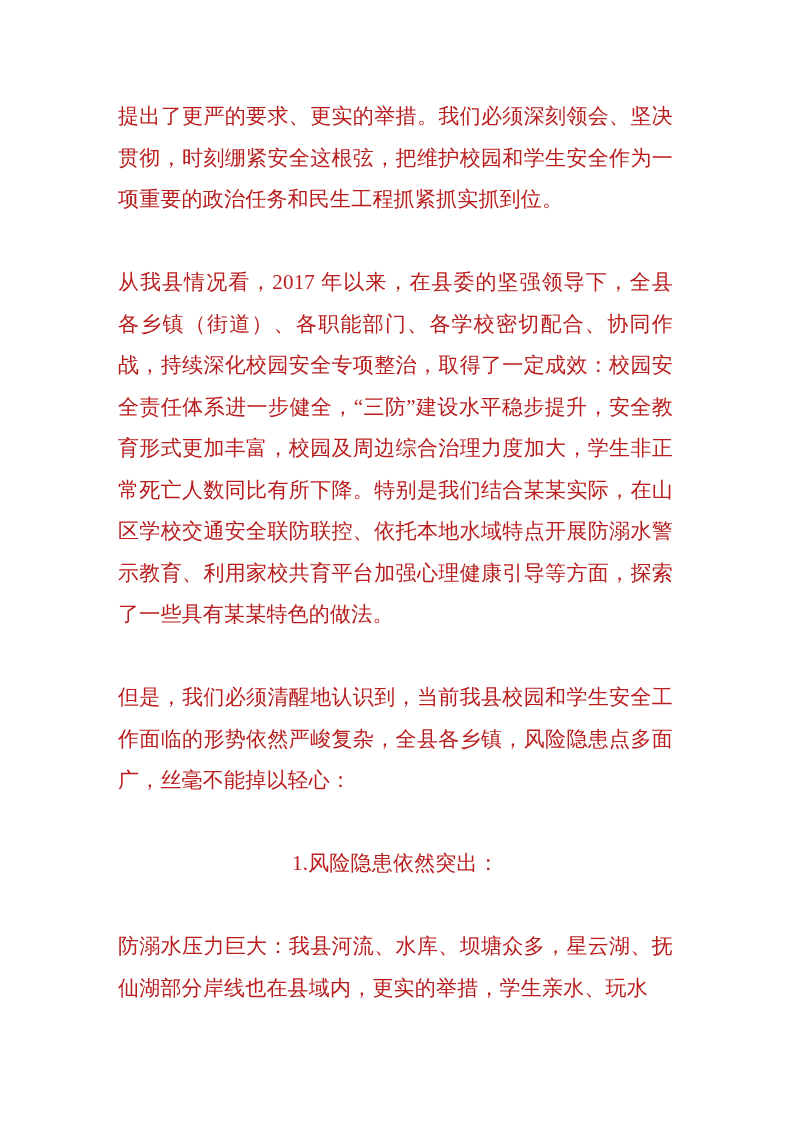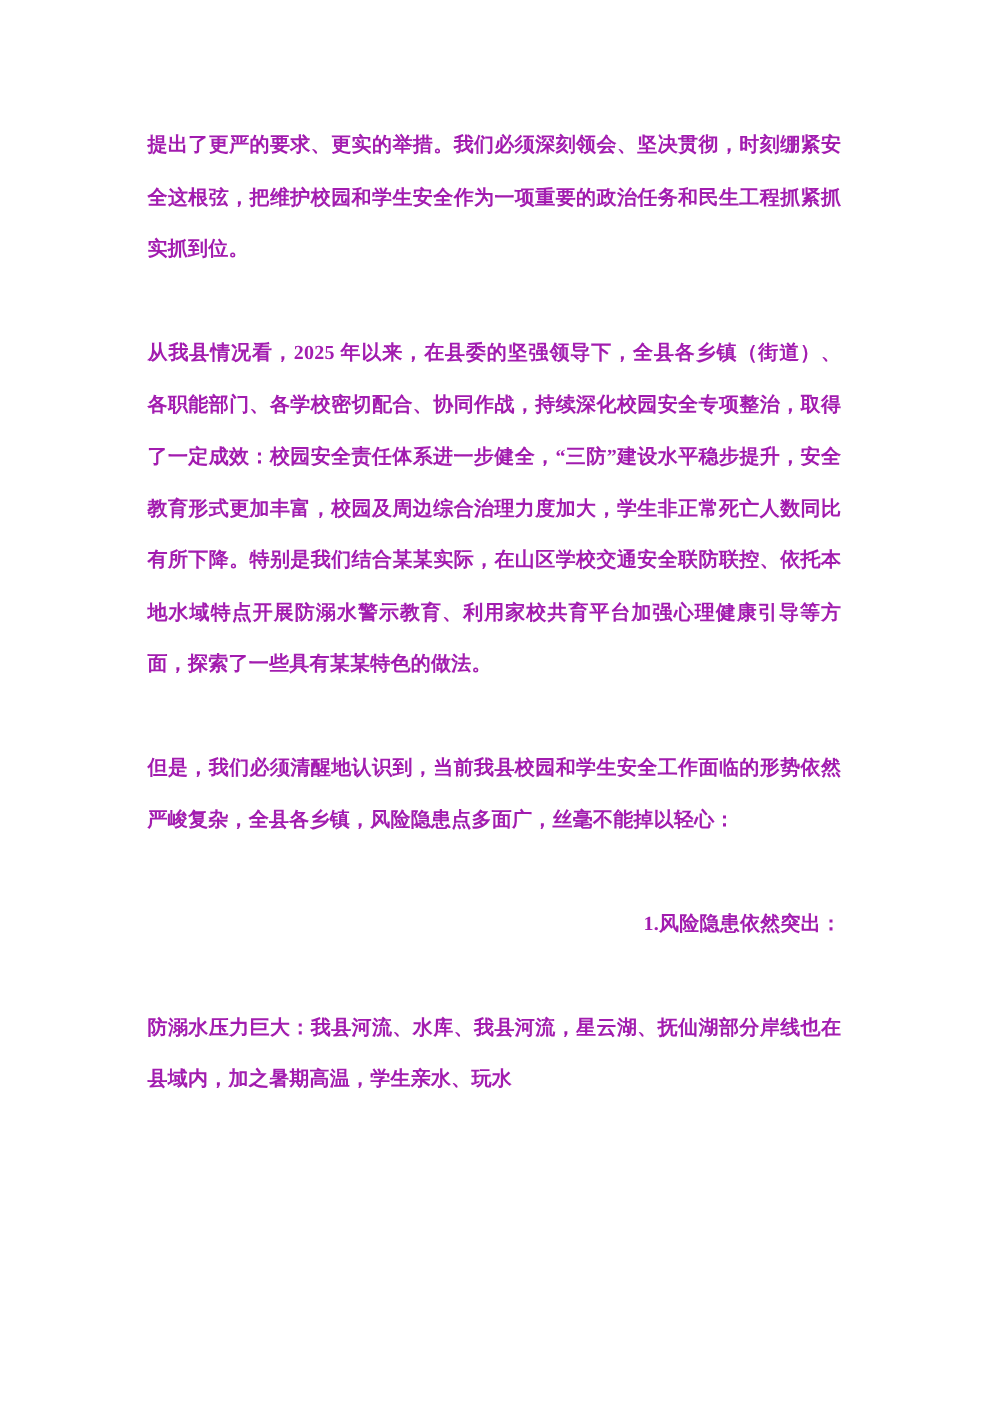--- a/index.html
+++ b/index.html
@@ -16,44 +16,44 @@
   }
 
   .page {
     width: 793px;
     height: 1122px;
     background: #ffffff;
     padding: 96px 120px 0 118px;
   }
 
   .doc-paragraph {
-    font-size: 16px;
+    font-size: 21px;
     line-height: 41.5px;
-    color: #a21caf;
+    color: #b91c1c;
     text-align: justify;
     text-justify: inter-ideograph;
     letter-spacing: 0.2px;
     margin-bottom: 41.5px;
-    font-weight: 700;
+    font-weight: 400;
   }
 
   .doc-paragraph.heading {
-    text-align: right;
+    text-align: center;
   }
 
   .doc-paragraph:last-child {
     margin-bottom: 0;
   }
 </style>
 </head>
 <body>
 
 <div class="page">
   <p class="doc-paragraph">提出了更严的要求、更实的举措。我们必须深刻领会、坚决贯彻，时刻绷紧安全这根弦，把维护校园和学生安全作为一项重要的政治任务和民生工程抓紧抓实抓到位。</p>
 
-  <p class="doc-paragraph">从我县情况看，2025 年以来，在县委的坚强领导下，全县各乡镇（街道）、各职能部门、各学校密切配合、协同作战，持续深化校园安全专项整治，取得了一定成效：校园安全责任体系进一步健全，“三防”建设水平稳步提升，安全教育形式更加丰富，校园及周边综合治理力度加大，学生非正常死亡人数同比有所下降。特别是我们结合某某实际，在山区学校交通安全联防联控、依托本地水域特点开展防溺水警示教育、利用家校共育平台加强心理健康引导等方面，探索了一些具有某某特色的做法。</p>
+  <p class="doc-paragraph">从我县情况看，2017 年以来，在县委的坚强领导下，全县各乡镇（街道）、各职能部门、各学校密切配合、协同作战，持续深化校园安全专项整治，取得了一定成效：校园安全责任体系进一步健全，“三防”建设水平稳步提升，安全教育形式更加丰富，校园及周边综合治理力度加大，学生非正常死亡人数同比有所下降。特别是我们结合某某实际，在山区学校交通安全联防联控、依托本地水域特点开展防溺水警示教育、利用家校共育平台加强心理健康引导等方面，探索了一些具有某某特色的做法。</p>
 
   <p class="doc-paragraph">但是，我们必须清醒地认识到，当前我县校园和学生安全工作面临的形势依然严峻复杂，全县各乡镇，风险隐患点多面广，丝毫不能掉以轻心：</p>
 
   <p class="doc-paragraph heading">1.风险隐患依然突出：</p>
 
-  <p class="doc-paragraph">防溺水压力巨大：我县河流、水库、我县河流，星云湖、抚仙湖部分岸线也在县域内，加之暑期高温，学生亲水、玩水</p>
+  <p class="doc-paragraph">防溺水压力巨大：我县河流、水库、坝塘众多，星云湖、抚仙湖部分岸线也在县域内，更实的举措，学生亲水、玩水</p>
 </div>
 
 </body></html>

